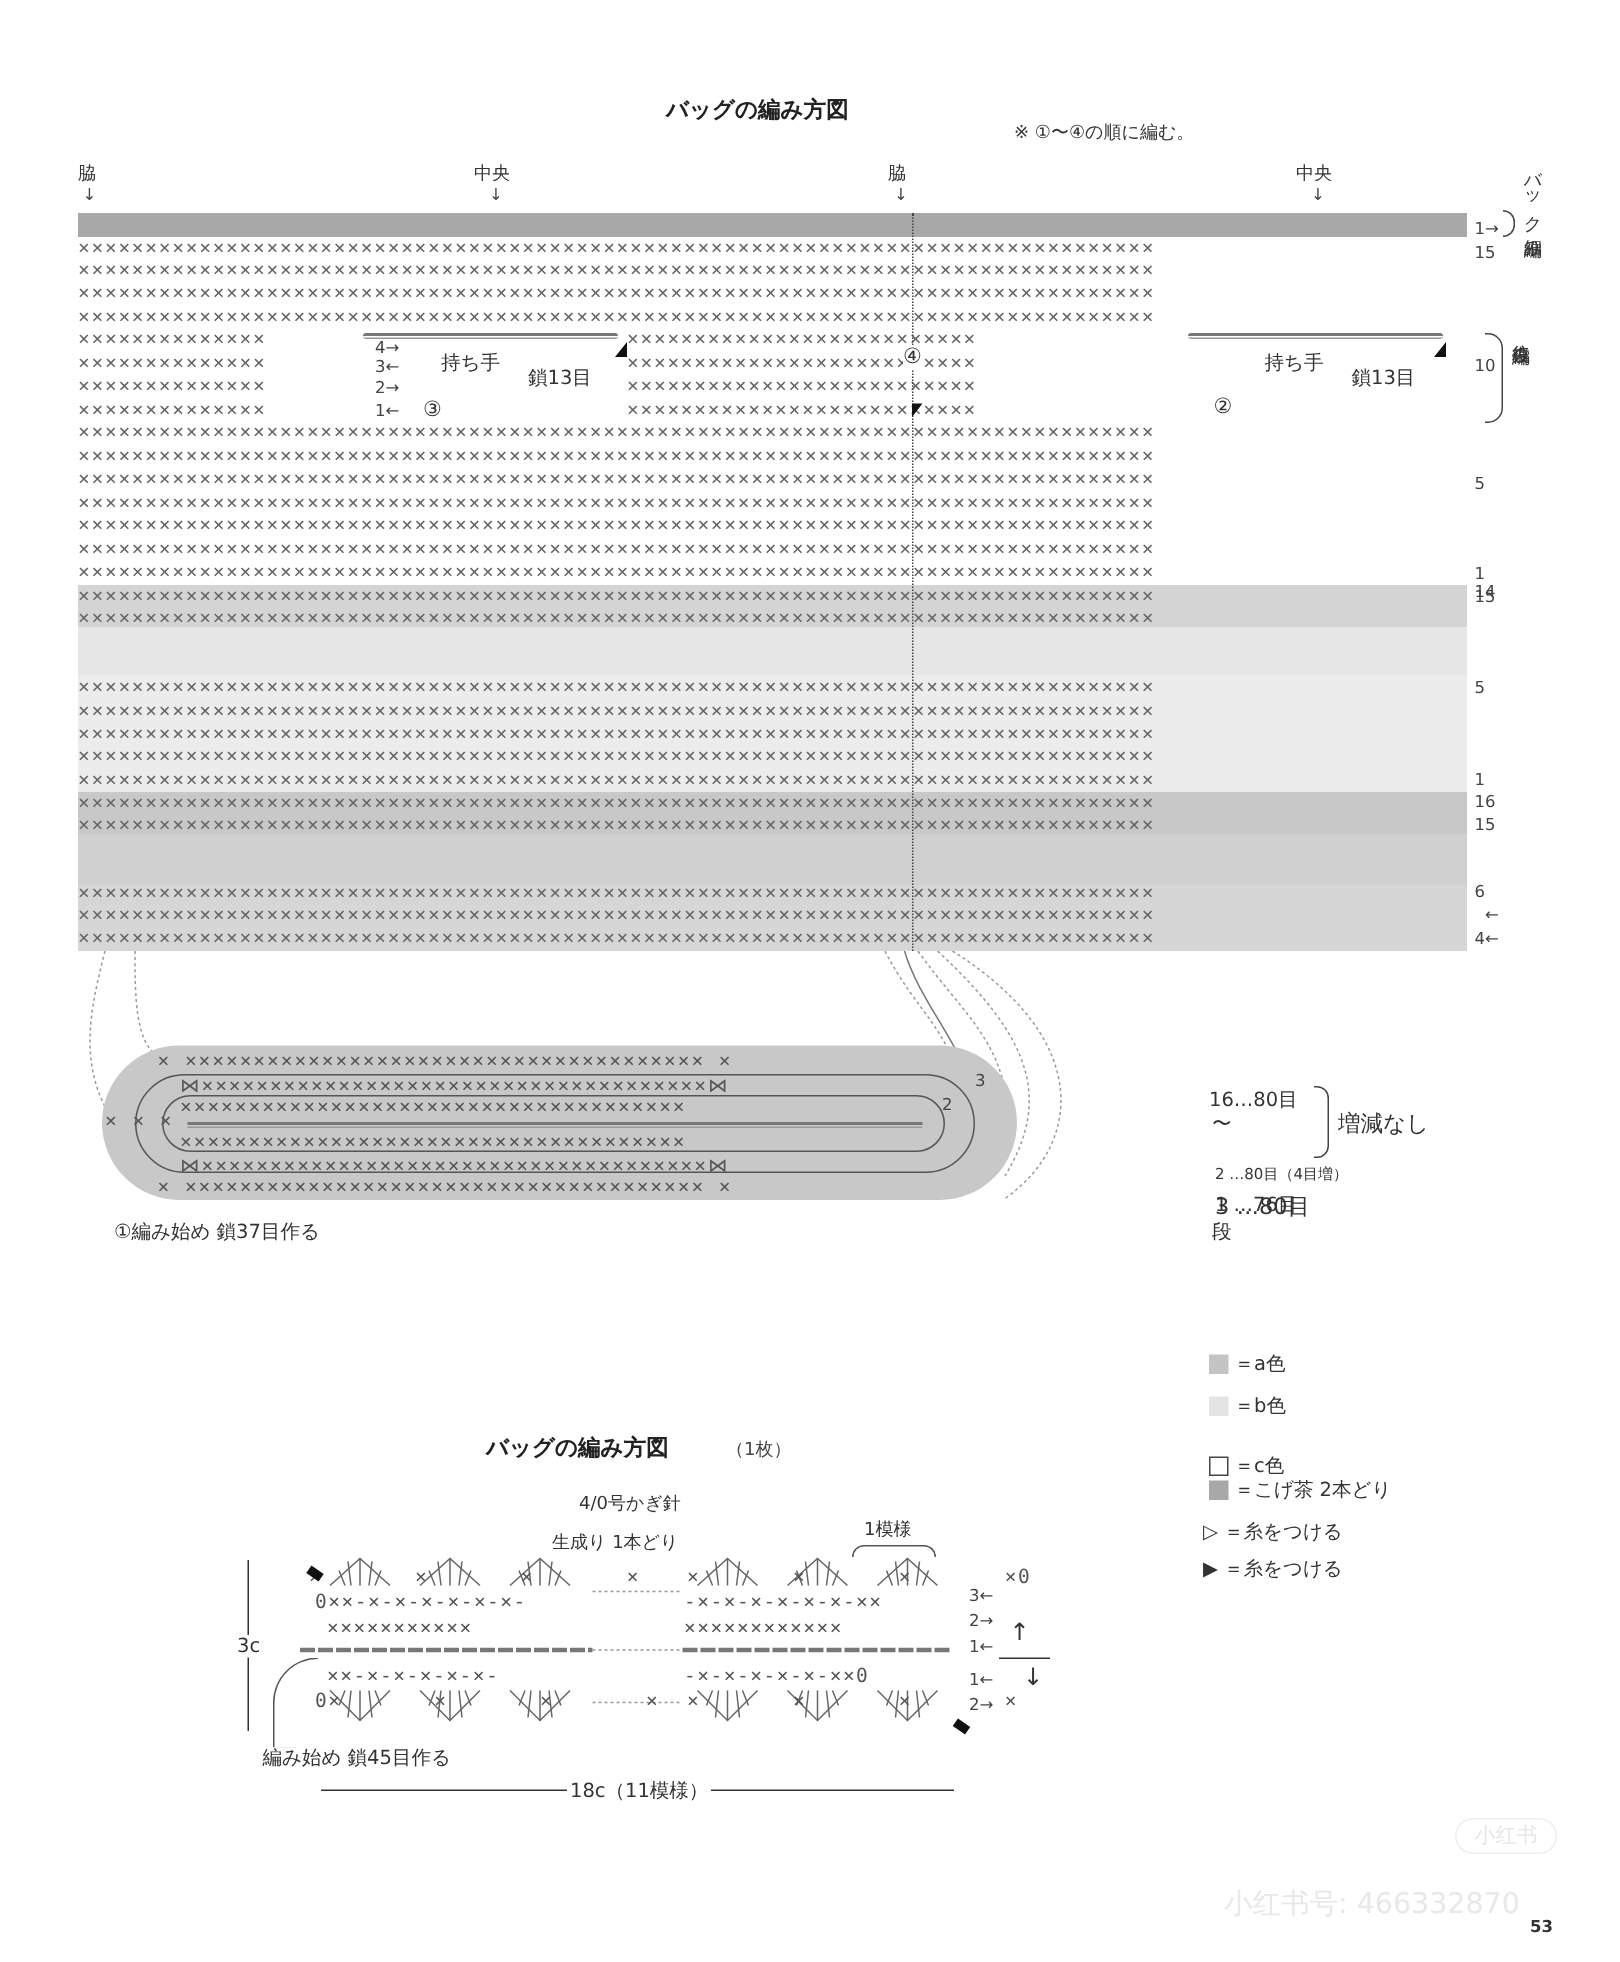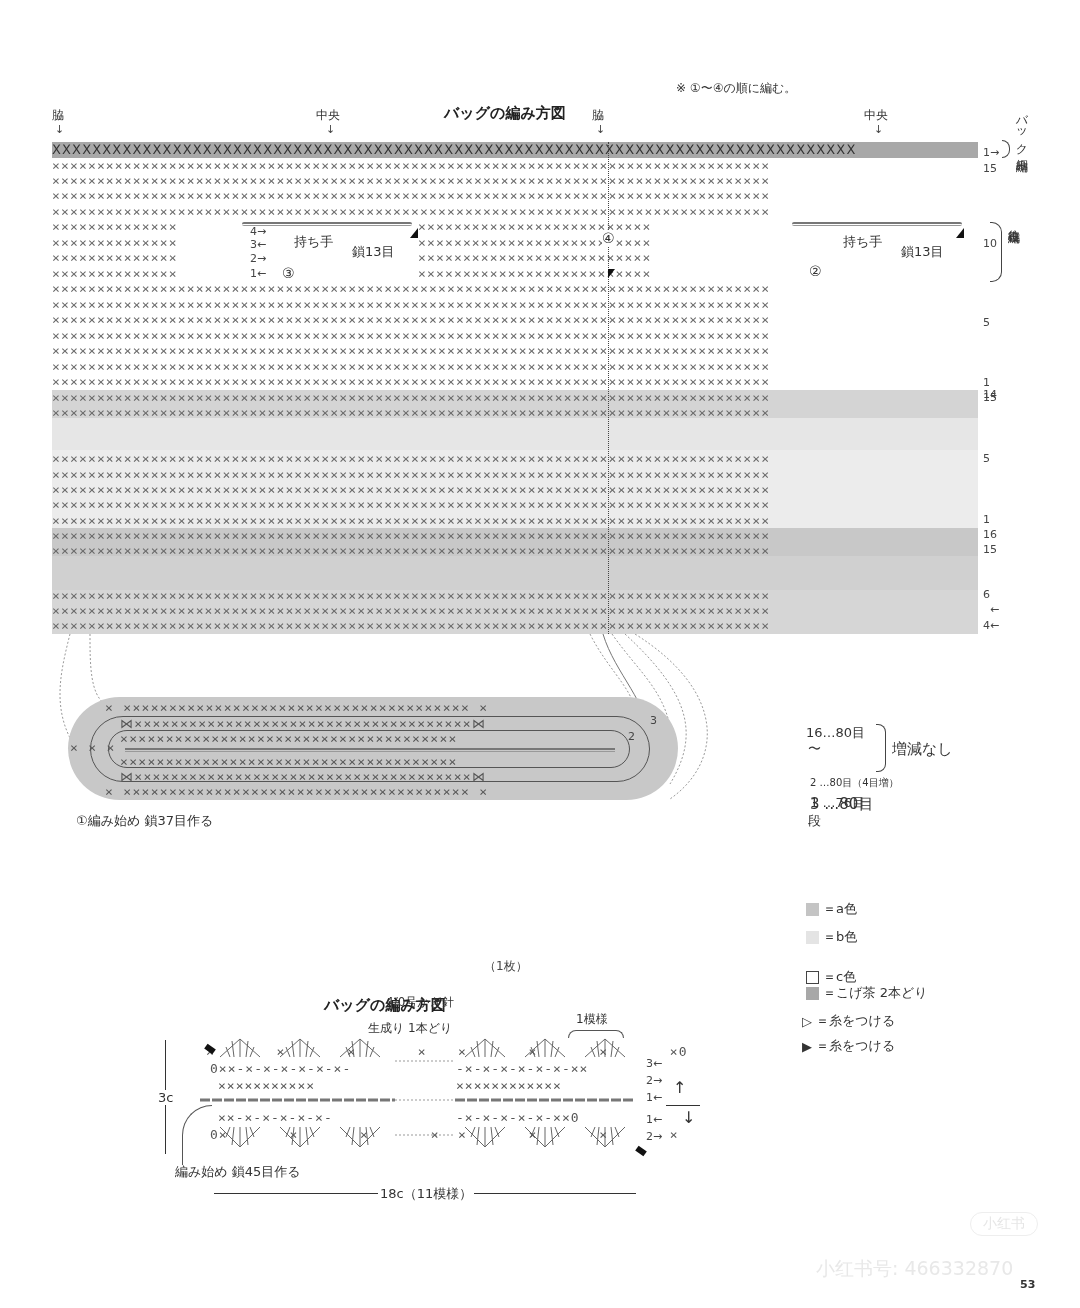--- a/index.html
+++ b/index.html
@@ -1,19 +1,19 @@
 <!DOCTYPE html>
 <html><head>
 <meta charset="utf-8">
 <style>
   * { margin:0; padding:0; box-sizing:border-box; }
   body { width:1080px; height:1308px; background:#ffffff; position:relative; overflow:hidden;
          font-family:"DejaVu Sans", sans-serif; color:#333; }
   .abs { position:absolute; }
-  .title { font-size:15px; font-weight:bold; color:#222;margin-top:40px; }
+  .title { font-size:15px; font-weight:bold; color:#222; }
   .note { font-size:12px; color:#333; }
   .lbl { font-size:12px; color:#333; }
   .small { font-size:11px; color:#444; }
   .grid { position:absolute; left:52px; top:142px; width:926px; height:492px; }
   .row { position:absolute; left:0; width:926px; height:15.4px; overflow:hidden;
          font-family:"DejaVu Sans Mono", monospace; font-size:13px; letter-spacing:1.15px;
          color:#666; line-height:15px; white-space:nowrap; }
   .band { position:absolute; left:0; width:926px; }
   .rownum { position:absolute; font-size:11px; color:#444; left:983px; }
   .vtext { writing-mode:vertical-rl; font-size:12px; color:#333; letter-spacing:1px; }
@@ -44,21 +44,20 @@
 <div class="grid">
 
   <div class="band" style="top:0; height:16px; background:#a8a8a8;"></div>
   <div class="band" style="top:248px; height:28px; background:#d4d4d4;"></div>
   <div class="band" style="top:276px; height:32px; background:#e6e6e6;"></div>
   <div class="band" style="top:308px; height:78px; background:#ececec;"></div>
   <div class="band" style="top:386px; height:28px; background:#c8c8c8;"></div>
   <div class="band" style="top:414px; height:34px; background:#d0d0d0;"></div>
   <div class="band" style="top:448px; height:44px; background:#d6d6d6;"></div>
 
-  <div class="row" style="top:0; color:#333;">ⅩⅩⅩⅩⅩⅩⅩⅩⅩⅩⅩⅩⅩⅩⅩⅩⅩⅩⅩⅩⅩⅩⅩⅩⅩⅩⅩⅩⅩⅩⅩⅩⅩⅩⅩⅩⅩⅩⅩⅩⅩⅩⅩⅩⅩⅩⅩⅩⅩⅩⅩⅩⅩⅩⅩⅩⅩⅩⅩⅩⅩⅩⅩⅩⅩⅩⅩⅩⅩⅩⅩⅩⅩⅩⅩⅩⅩⅩⅩⅩ</div>
   <div class="row" style="top:16px;">××××××××××××××××××××××××××××××××××××××××××××××××××××××××××××××××××××××××××××××××</div>
   <div class="row" style="top:31px;">××××××××××××××××××××××××××××××××××××××××××××××××××××××××××××××××××××××××××××××××</div>
   <div class="row" style="top:46px;">××××××××××××××××××××××××××××××××××××××××××××××××××××××××××××××××××××××××××××××××</div>
   <div class="row" style="top:62px;">××××××××××××××××××××××××××××××××××××××××××××××××××××××××××××××××××××××××××××××××</div>
   <div class="row" style="top:77px;">××××××××××××××</div>
   <div class="row" style="top:77px; left:366px; width:370px;">××××××××××××××××××××××××××</div>
   <div class="row" style="top:93px;">××××××××××××××</div>
   <div class="row" style="top:93px; left:366px; width:370px;">××××××××××××××××××××××××××</div>
   <div class="row" style="top:108px;">××××××××××××××</div>
   <div class="row" style="top:108px; left:366px; width:370px;">××××××××××××××××××××××××××</div>

